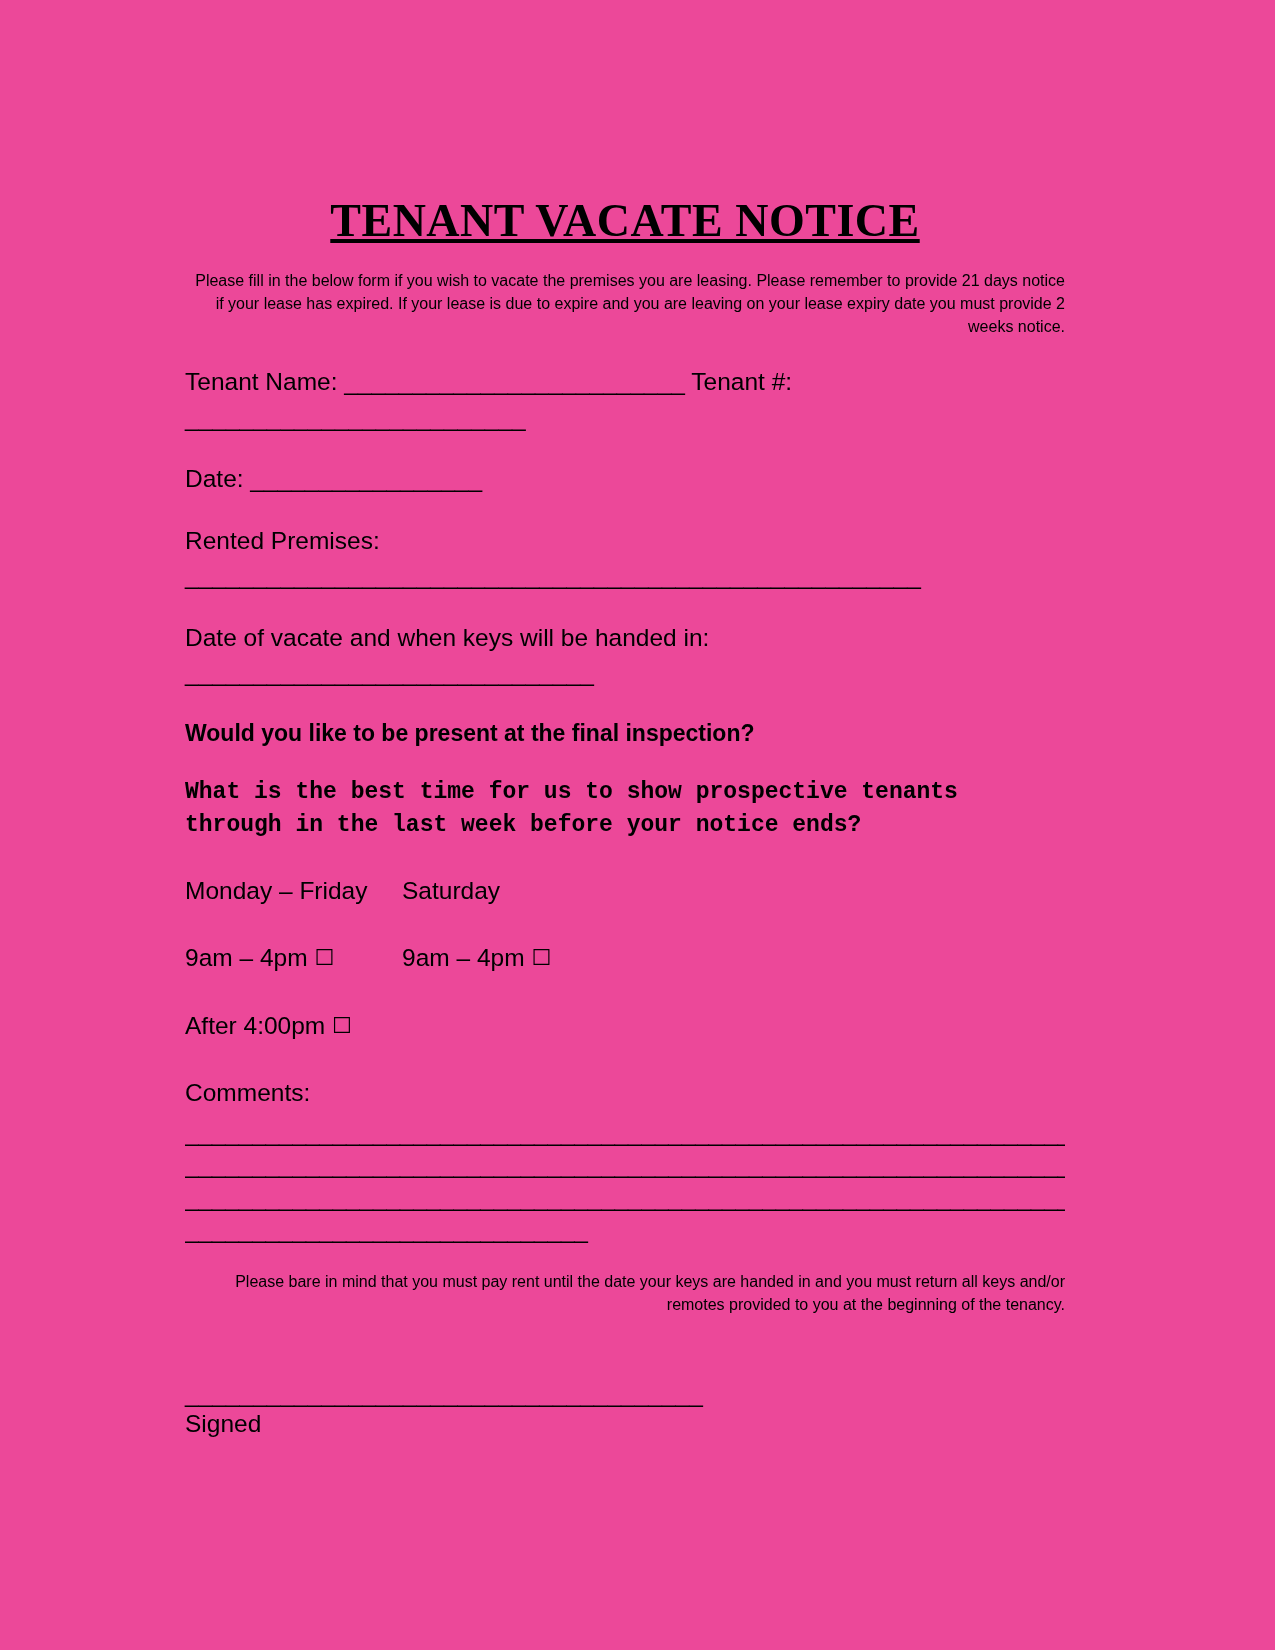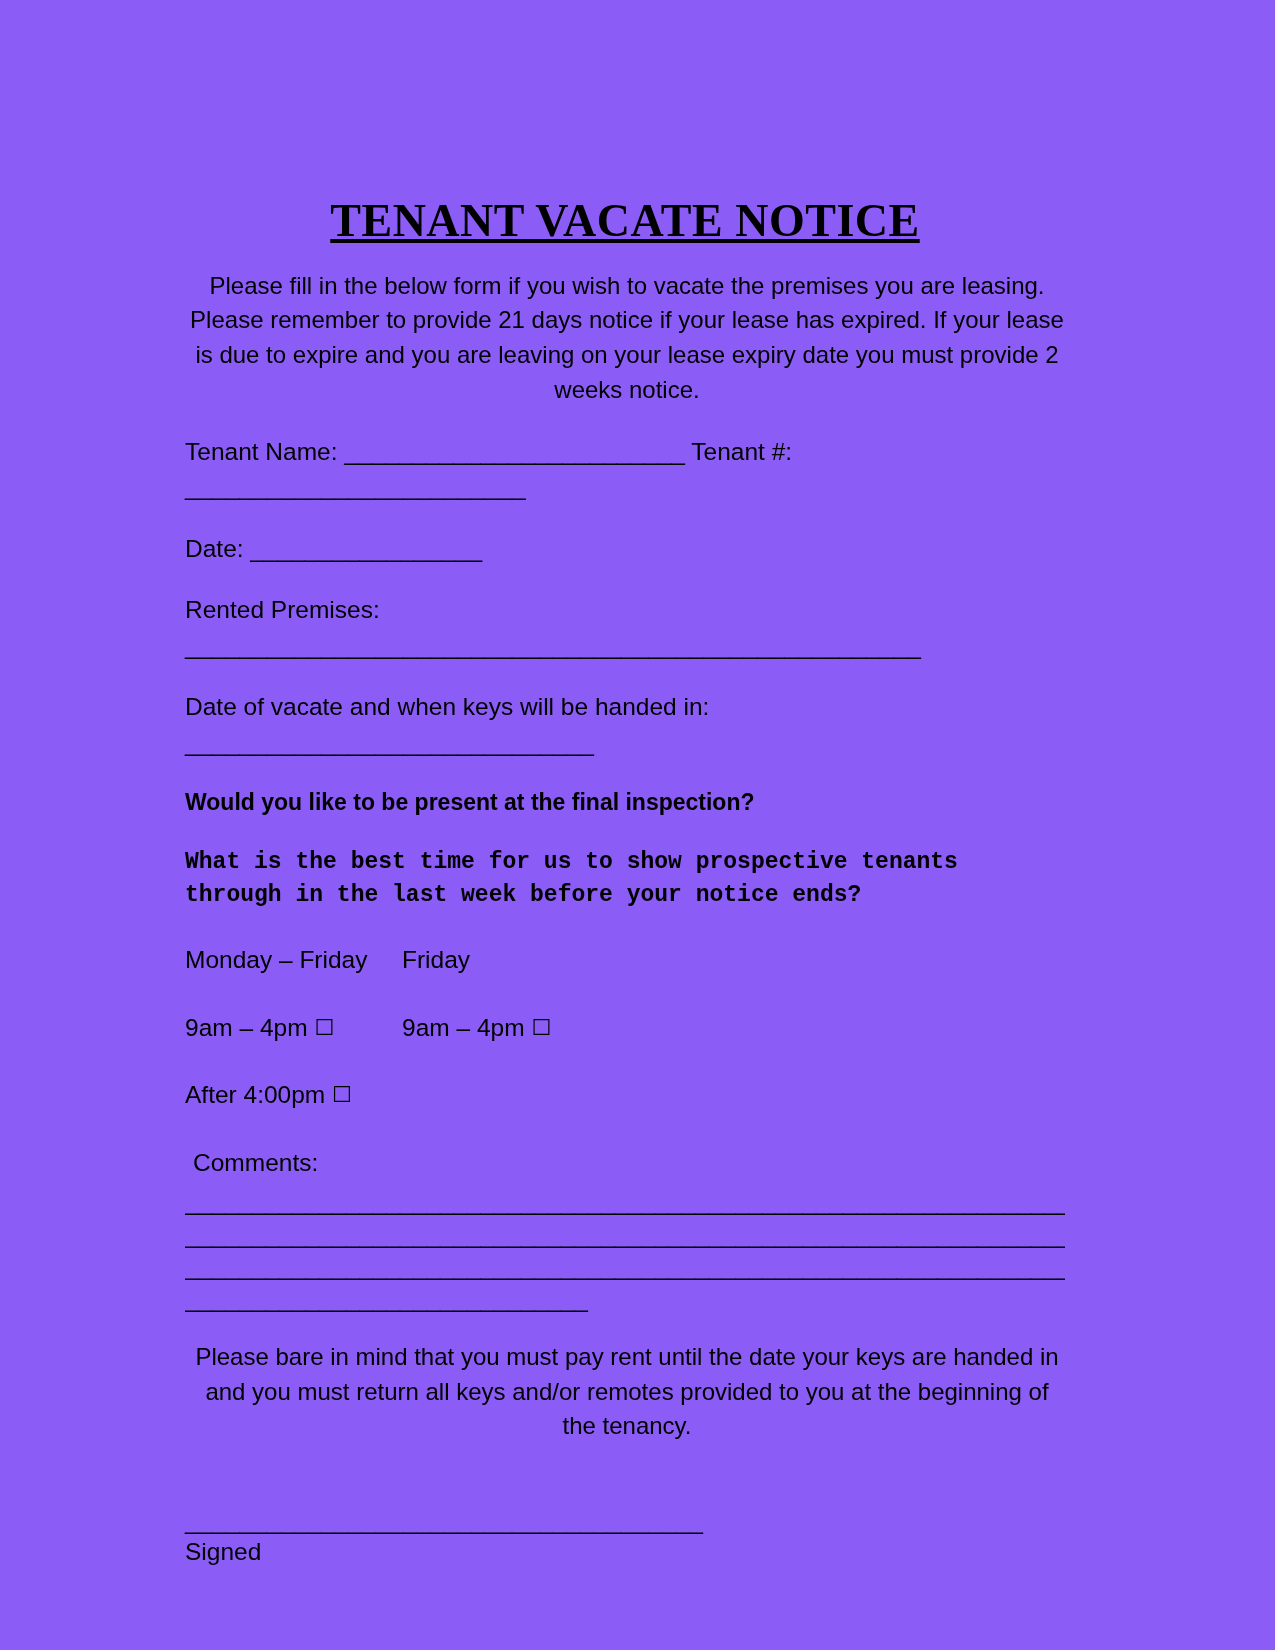--- a/index.html
+++ b/index.html
@@ -14,43 +14,43 @@
     color: #000000;
     position: relative;
     overflow: hidden;
   }
   .page {
     position: absolute;
     left: 0;
     top: 0;
     width: 1275px;
     height: 1650px;
-    background: #8b5cf6;
+    background: #ec4899;
   }
   .doc {
     position: absolute;
     left: 185px;
     top: 196px;
     width: 880px;
   }
   .doc-title {
     font-family: "Liberation Serif", serif;
     font-weight: bold;
     font-size: 46px;
     text-align: center;
     text-decoration: underline;
     letter-spacing: 0.5px;
     margin: 0 0 22px 0;
     line-height: 1.1;
   }
   .para {
-    font-size: 24px;
+    font-size: 16px;
     line-height: 1.45;
     margin: 0 0 26px 4px;
-    text-align: center;
+    text-align: right;
   }
   .line-row {
     font-size: 24.5px;
     line-height: 1.45;
     margin: 0 0 26px 0;
     white-space: pre-wrap;
   }
   .bold-q {
     font-size: 23px;
     font-weight: bold;
@@ -76,21 +76,21 @@
   }
   .box {
     font-family: "DejaVu Sans", sans-serif;
     font-size: 22px;
     line-height: 1;
     vertical-align: 1px;
   }
   .comments-label {
     font-size: 24.5px;
     line-height: 1.45;
-    margin: 0 0 6px 8px;
+    margin: 0 0 6px 0;
   }
   .rule-block {
     margin: 0 0 24px 0;
   }
   .rule {
     font-size: 24.5px;
     line-height: 1.32;
     letter-spacing: -0.2px;
     white-space: nowrap;
     overflow: hidden;
@@ -126,21 +126,21 @@
 
     <div class="line-row">Date of vacate and when keys will be handed in: ______________________________</div>
 
     <div class="bold-q">Would you like to be present at the final inspection?</div>
 
 
     <div class="bold-q tight">What is the best time for us to show prospective tenants through in the last week before your notice ends?</div>
 
     <div class="choice-row">
       <div class="col1">Monday – Friday</div>
-      <div class="col2">Friday</div>
+      <div class="col2">Saturday</div>
     </div>
 
     <div class="choice-row">
       <div class="col1">
         <span>9am – 4pm</span>
         <span class="box">☐</span>
       </div>
       <div class="col2">
         <span>9am – 4pm</span>
         <span class="box">☐</span>

